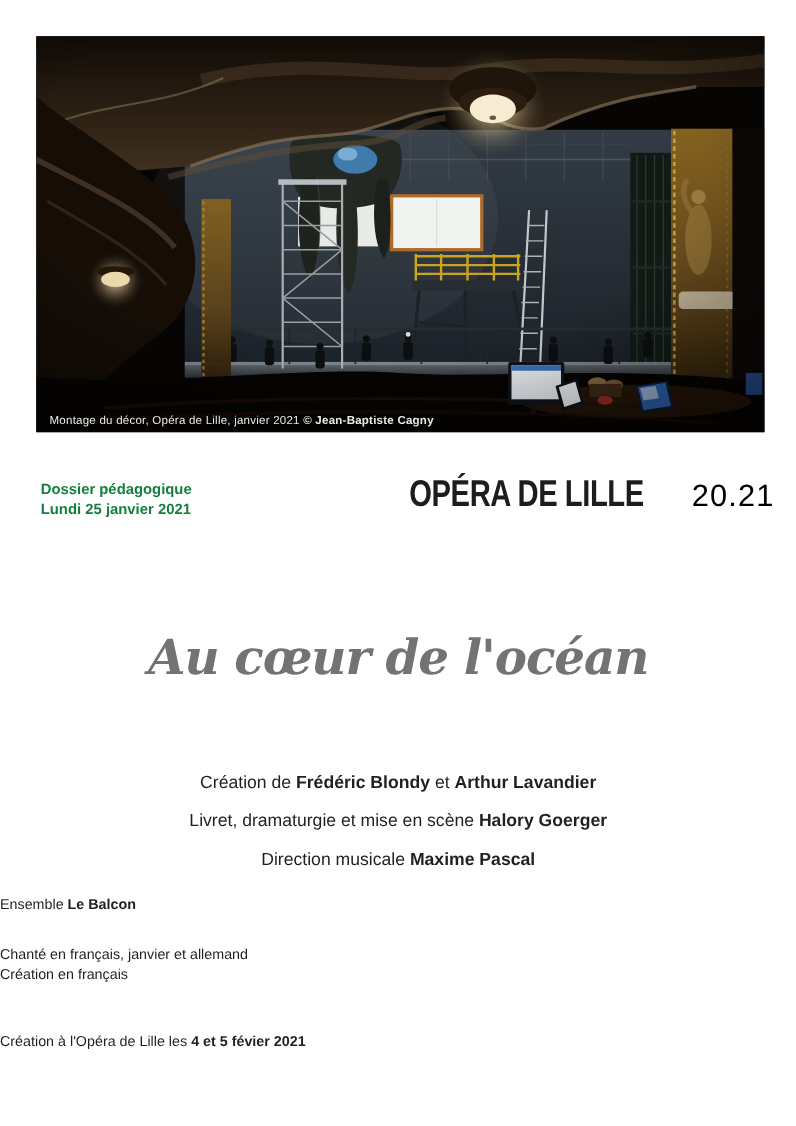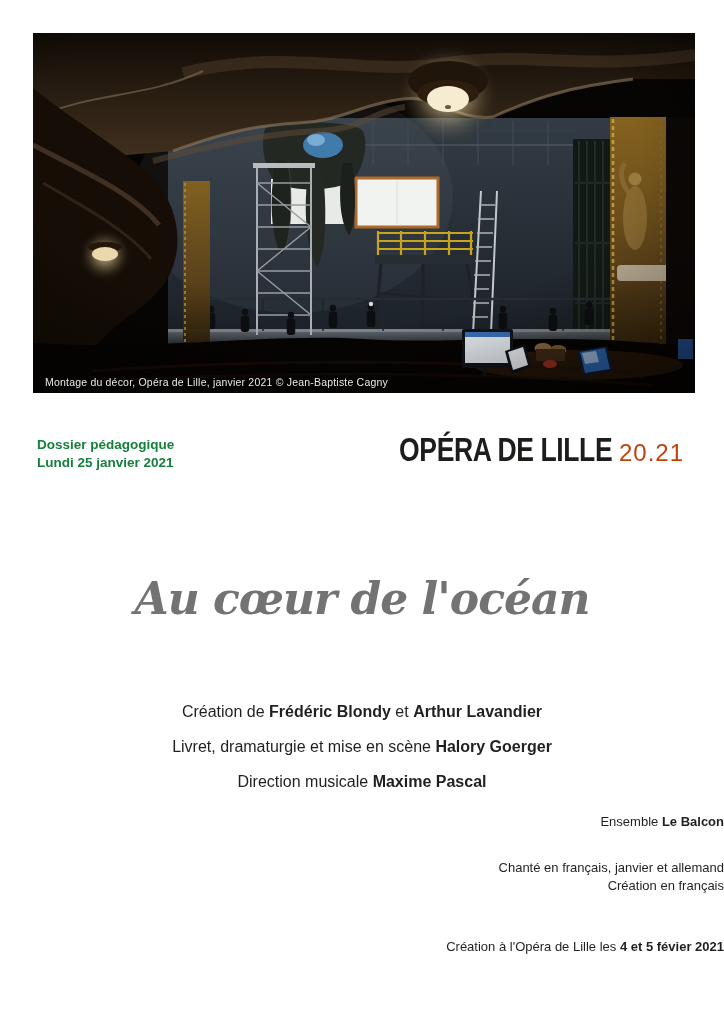--- a/index.html
+++ b/index.html
@@ -5,39 +5,39 @@
   html,body{margin:0;padding:0;background:#ffffff;}
   body{width:724px;height:1024px;overflow:hidden;
        font-family:"Liberation Sans",sans-serif;-webkit-font-smoothing:antialiased;}
   .page{position:relative;width:724px;height:1024px;background:#ffffff;}
 
   
   .photo{position:absolute;left:33px;top:33px;width:662px;height:360px;overflow:hidden;background:#070503;}
   .photo svg{display:block;width:100%;height:100%;}
   .photo-caption{position:absolute;left:12px;bottom:5px;color:#e9e9e6;font-size:10.5px;
                  letter-spacing:.2px;text-shadow:0 1px 2px rgba(0,0,0,.9);white-space:nowrap;}
-  .photo-caption .b{font-weight:normal;}
+  .photo-caption .b{font-weight:bold;}
 
   
   .kicker{position:absolute;left:37px;top:436px;color:#15803d;font-weight:bold;
           font-size:13.5px;line-height:17.5px;}
-  .logo{position:absolute;right:40px;top:430px;display:flex;align-items:baseline;}
+  .logo{position:absolute;right:20px;top:430px;display:flex;align-items:baseline;gap:20px;}
   .logo-name{font-size:34px;font-weight:bold;color:#1d1d1b;letter-spacing:-.5px;
              transform:scaleX(.78);transform-origin:100% 50%;white-space:nowrap;}
-  .logo-season{font-size:24px;color:#c2410c;letter-spacing:1px;margin-left:7px;white-space:nowrap;}
+  .logo-season{font-size:28px;color:#000000;letter-spacing:1px;margin-left:24px;white-space:nowrap;}
 
   
   .title{position:absolute;left:0;top:544px;width:724px;text-align:center;
          font-family:"DejaVu Serif",serif;font-style:italic;font-weight:bold;
          font-size:44px;line-height:52px;color:#737373;letter-spacing:-1px;}
 
   
   .credits-main{position:absolute;left:0;top:694px;width:724px;text-align:center;
                 font-size:16px;line-height:35px;color:#221f1f;}
-  .small{position:absolute;left:0;width:724px;text-align:right;font-size:13px;color:#221f1f;}
+  .small{position:absolute;left:0;width:724px;text-align:left;font-size:13px;color:#221f1f;}
   .ensemble{top:814px;}
   .languages{top:859px;line-height:18px;}
   .duration{top:909px;}
   .premiere{top:939px;}
   .b{font-weight:bold;}
 </style>
 </head>
 <body>
 
 <div class="page">

